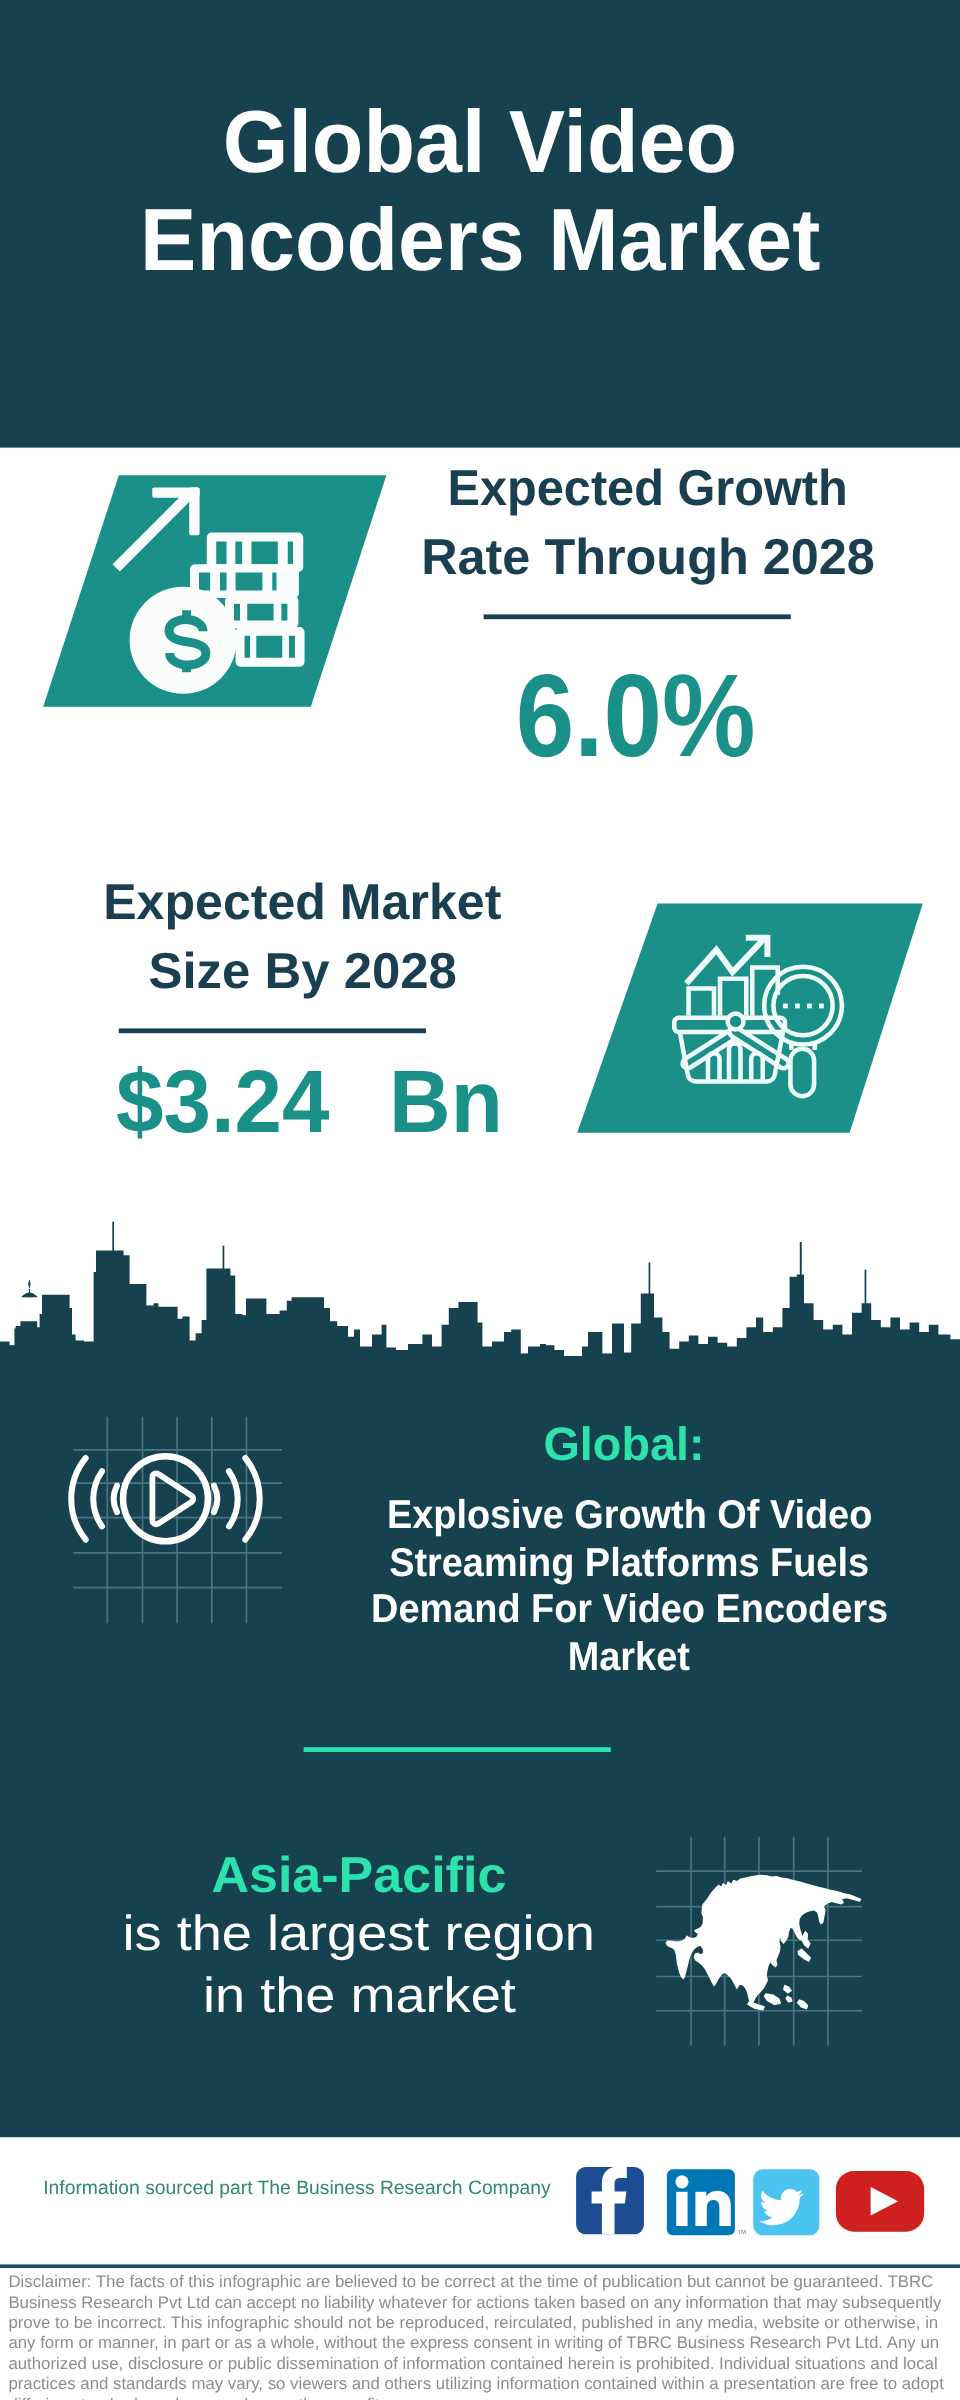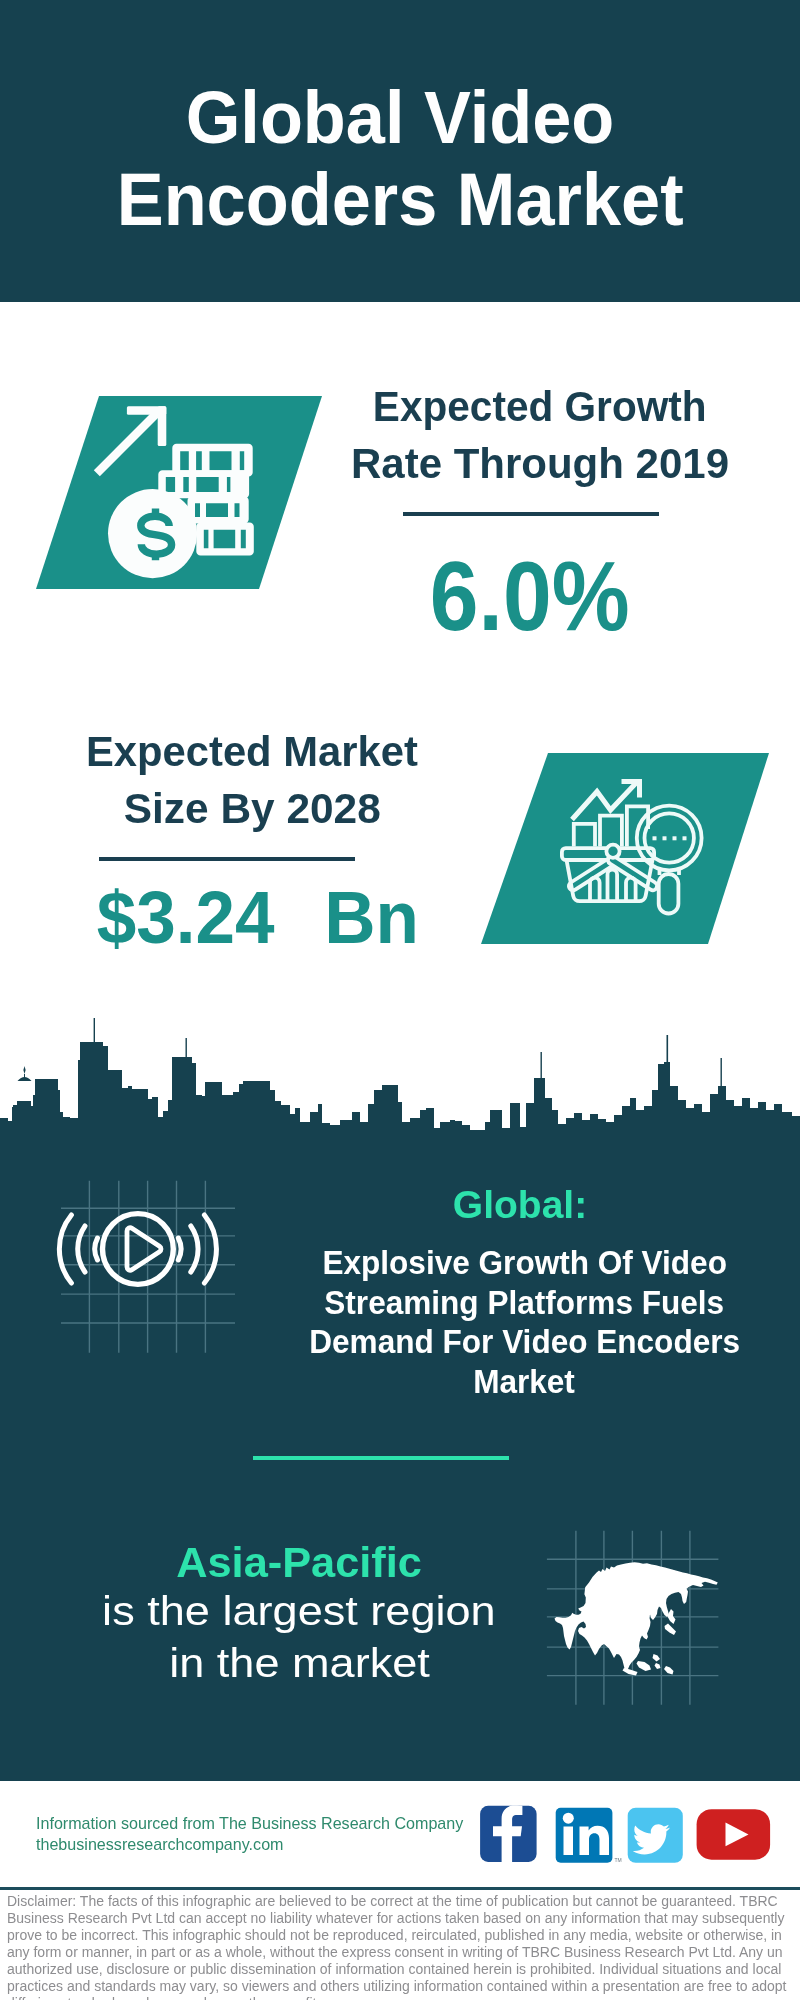--- a/index.html
+++ b/index.html
@@ -1,21 +1,21 @@
 <!DOCTYPE html>
 <html><head>
 <meta charset="utf-8">
 <title>Global Video Encoders Market</title>
 <style>
   html,body{margin:0;padding:0;}
   body{width:800px;height:2000px;background:#ffffff;font-family:"DejaVu Sans",sans-serif;overflow:hidden;}
   .page{position:relative;width:800px;height:2000px;background:#fff;}
 
   
-  .hdr{position:absolute;left:0;top:0;width:800px;height:302px;background:#16414f;}
+  .hdr{position:absolute;left:0;top:0;width:800px;height:373px;background:#16414f;}
   .hdr-title{position:absolute;left:0;top:77px;width:800px;text-align:center;color:#fefefe;
              font-family:"Liberation Sans",sans-serif;font-weight:bold;font-size:73.5px;line-height:82px;}
   .hdr-title > div{display:inline-block;transform:scaleX(0.957);transform-origin:center;}
 
   
   .para{position:absolute;}
   .stat-txt{position:absolute;text-align:center;color:#1a3f50;white-space:nowrap;
             font-family:"Liberation Sans",sans-serif;font-weight:bold;font-size:42px;line-height:57px;}
   .stat-txt > div{display:block;}
   .stat-txt > div > span{display:inline-block;transform:scaleX(0.96);transform-origin:center;}
@@ -80,21 +80,21 @@
         <circle cx="152.6" cy="533.6" r="44.6"></circle>
         <g fill="none" stroke="#1a9089" stroke-width="7.4">
           <path d="M169.2 526.0 c0 -5.6 -6.1 -9.8 -14.2 -9.8 c-8.1 0 -14.2 3.9 -14.2 9.2 c0 4.8 4.0 7.6 12.3 9.0
                    l5.9 1.0 c8.6 1.5 12.6 4.3 12.6 9.3 c0 5.4 -6.5 9.5 -15.0 9.5 c-8.8 0 -15.3 -4.3 -15.3 -10.0"></path>
           <path d="M155.5 508.6 v7.6 M155.5 554.5 v5.8"></path>
         </g>
       </g>
     </svg>
     <div class="stat-txt" style="left:190px;top:378px;width:700px;">
       <div><span style="transform:scaleX(0.966)">Expected Growth</span></div>
-      <div><span style="transform:scaleX(1.0)">Rate Through 2019</span></div>
+      <div><span style="transform:scaleX(1.0)">Rate Through 2028</span></div>
     </div>
     <div class="rule" style="left:403px;top:512px;width:256px;"></div>
     <div class="bignum" style="left:180px;top:546px;width:700px;font-size:98px;"><span style="transform:scaleX(0.894)">6.0%</span></div>
   </div>
 
   <div>
     <svg class="para" style="left:0;top:0;width:800px;height:2000px;pointer-events:none;" viewBox="0 0 800 2000">
       <polygon points="548,753 769,753 708,944 481,944" fill="#1a9089"></polygon>
       <g fill="none" stroke="#eefaf8" stroke-width="3.8" stroke-linecap="butt" stroke-linejoin="miter">
         <path d="M572 819.5 L597 791.5 L610.5 810 L636.5 782.5" stroke-width="5.0"></path>
@@ -192,22 +192,21 @@
     </svg>
     <div class="reg-head" style="left:-101px;top:1542px;width:800px;"><span>Asia-Pacific</span></div>
     <div class="reg-body" style="left:-101px;top:1586px;width:800px;">
       <div><span>is the largest region</span></div>
       <div><span>in the market</span></div>
     </div>
   </div>
 
   <div>
     <div class="src" style="left:36px;top:1813px;width:450px;">
-      <div>Information sourced from The Business Research Company</div>
-      <div>thebusinessresearchcompany.com</div>
+      <div>Information sourced part The Business Research Company</div>
     </div>
 
     <svg style="position:absolute;left:0;top:0;width:800px;height:2000px;" viewBox="0 0 800 2000">
       <g>
         <rect x="480.1" y="1805.8" width="56.5" height="56.1" rx="8" fill="#1c4d93"></rect>
         <path fill="#ffffff" d="M512.1 1861.9 v-25.7 h8.6 l1.3 -10.0 h-9.9 v-6.4
               c0 -2.9 0.8 -4.9 5.0 -4.9 h5.3 v-8.9 c-0.9 -0.1 -4.1 -0.4 -7.8 -0.4 c-7.7 0 -13.0 4.7 -13.0 13.4 v7.2
               h-8.6 v10.0 h8.6 v25.7 Z"></path>
       </g>
       <g>

